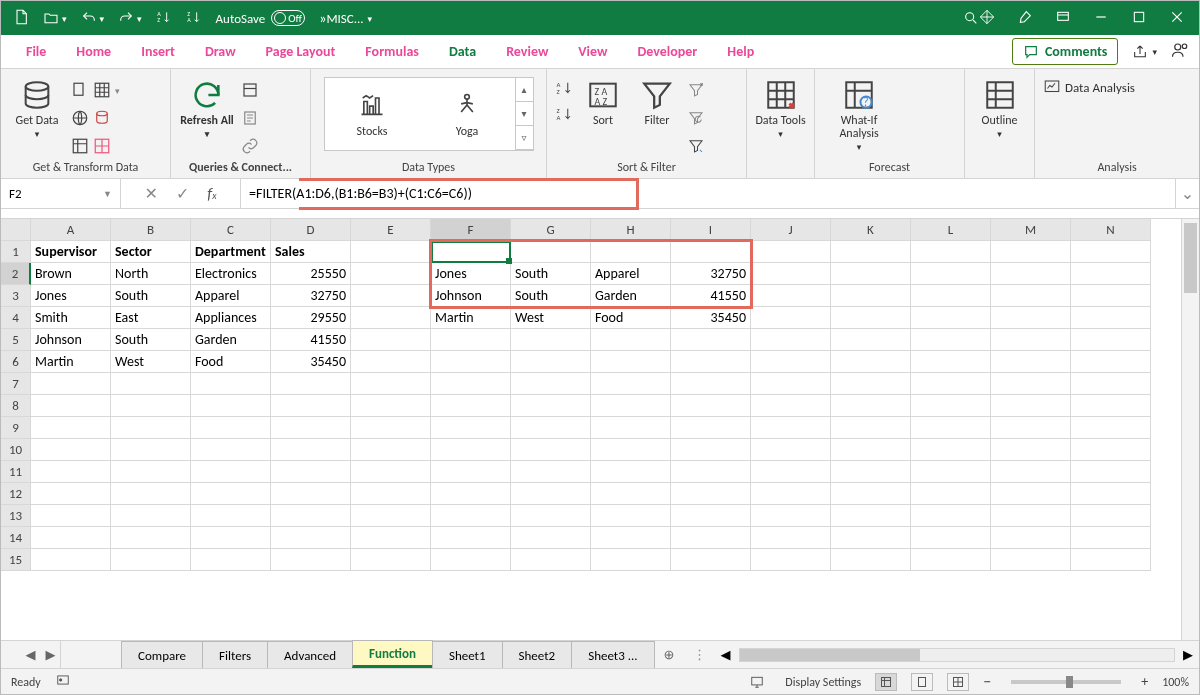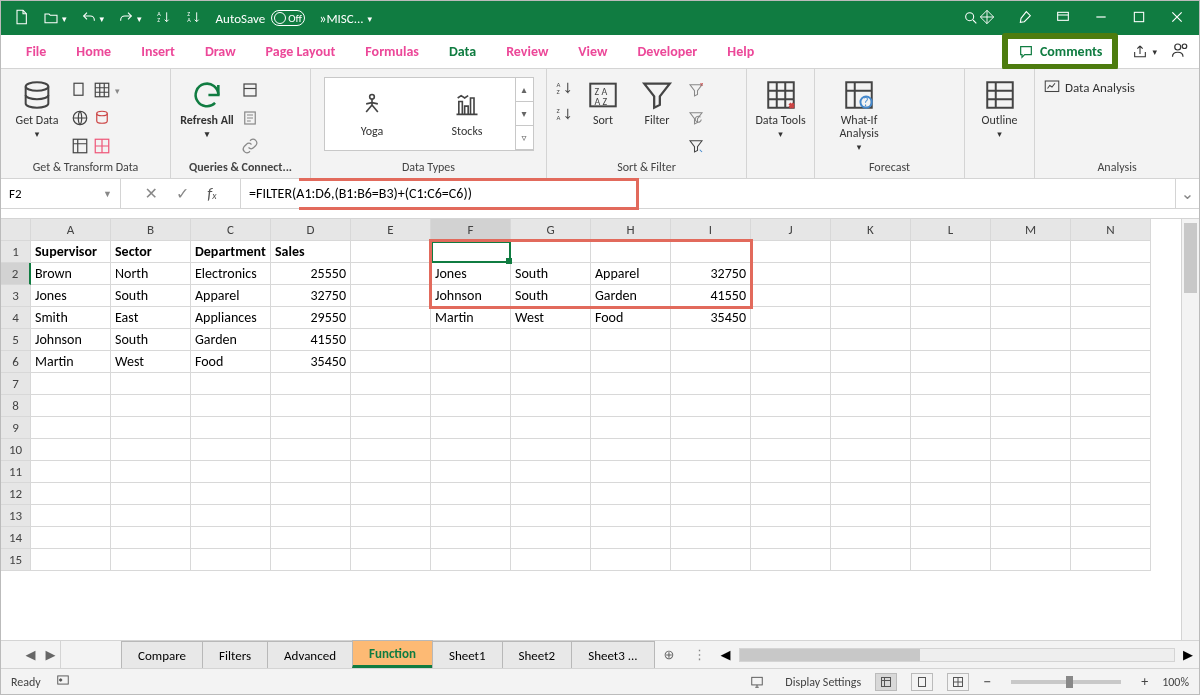--- a/index.html
+++ b/index.html
@@ -16,21 +16,21 @@
 .autosave .toggle { width:34px; height:16px; border:1px solid #fff; border-radius:9px; position:relative; display:flex; align-items:center; justify-content:flex-start; }
 .autosave .toggle::before { content:""; width:10px; height:10px; border:1px solid #fff; border-radius:50%; margin-left:2px;}
 .autosave .toggle-label { font-size:11px; margin-left:2px; }
 .tb-filename { display:flex; align-items:center; gap:4px;}
 .tb-search { display:flex; align-items:center; }
 
 .ribbon-tabs { height:34px; background:#fff; border-bottom:1px solid #d4d4d4; display:flex; align-items:center; padding:0 10px; gap:0;}
 .ribbon-tabs .tab { padding:0 15px; height:34px; display:flex; align-items:center; font-size:14px; color:#ec4899; cursor:default;font-weight:bold;}
 .ribbon-tabs .tab.active { color:#107c41; font-weight:600; }
 .ribbon-tabs .spacer { flex:1; }
-.ribbon-tabs .comments-btn { border:6px solid #4d7c0f; padding:4px 10px; border-radius:3px; color:#107c41; display:flex; align-items:center; gap:6px; font-size:14px; font-weight:600;}
+.ribbon-tabs .comments-btn { border:1px solid #4d7c0f; padding:4px 10px; border-radius:3px; color:#107c41; display:flex; align-items:center; gap:6px; font-size:14px; font-weight:600;}
 .ribbon-tabs .share-btn { margin-left:14px; display:flex; align-items:center; gap:4px; font-size:15px; color:#333;}
 .ribbon-tabs .collab { margin-left:14px; }
 
 .ribbon { height:110px; background:#f3f3f3; border-bottom:1px solid #d4d4d4; display:flex; font-size:12px; color:#333; overflow:hidden; }
 .ribbon .group { border-right:1px solid #d4d4d4; padding:4px 8px 0 8px; display:flex; flex-direction:column; justify-content:space-between;}
 .ribbon .group-body { flex:1; display:flex; align-items:flex-start; gap:6px;}
 .ribbon .group-label { text-align:center; font-size:12px; color:#444; padding:3px 0 4px 0; white-space:nowrap;}
 .ribbon .big { display:flex; flex-direction:column; align-items:center; width:56px; padding-top:5px; gap:2px; text-align:center; line-height:1.1;}
 .ribbon .big svg { width:34px; height:34px; }
 .ribbon .stack { display:flex; flex-direction:column; gap:6px; padding-top:6px;}
@@ -65,21 +65,21 @@
 .sel-cell { position:absolute; border:2px solid #107c41; width:80px; height:22px; pointer-events:none; box-sizing:border-box;}
 .sel-cell::after { content:""; position:absolute; right:-3px; bottom:-3px; width:6px; height:6px; background:#107c41;}
 .red-box { position:absolute; border:3px solid #e26a5c; pointer-events:none;}
 .vscroll { position:absolute; right:0; top:0; bottom:0; width:18px; background:#f3f3f3; border-left:1px solid #d4d4d4;}
 .vscroll .thumb { position:absolute; top:4px; left:2px; right:2px; height:70px; background:#c8c8c8;}
 
 .sheetbar { height:28px; border-top:1px solid #d4d4d4; display:flex; align-items:stretch; font-size:13px; background:#f3f3f3;}
 .sheet-nav { width:60px; display:flex; align-items:center; justify-content:center; gap:10px; color:#666; border-right:1px solid #d4d4d4; padding-left:20px;}
 .sheet-tabs { display:flex; align-items:flex-end;}
 .sheet-tab { padding:0 16px; height:27px; display:flex; align-items:center; border:1px solid #b8b8b8; border-bottom:none; background:#e8e8e8; margin-right:-1px;}
-.sheet-tab.active { background:#fdba74; border-bottom:3px solid #107c41; color:#107c41; font-weight:600; height:28px;}
+.sheet-tab.active { background:#fef9c3; border-bottom:3px solid #107c41; color:#107c41; font-weight:600; height:28px;}
 .sheet-add { padding:0 10px; display:flex; align-items:center; color:#666;}
 .sheet-hscroll { flex:1; display:flex; align-items:center; padding:0 6px; gap:4px;}
 .sheet-hscroll .track { flex:1; height:14px; background:#eee; border:1px solid #d4d4d4; position:relative; margin:0 4px;}
 .sheet-hscroll .track .thumb { position:absolute; left:0; top:0; bottom:0; width:180px; background:#c8c8c8;}
 .divider-handle { width:30px; display:flex; align-items:center; justify-content:center; color:#888;}
 
 .statusbar { height:26px; background:#f3f3f3; border-top:1px solid #d4d4d4; display:flex; align-items:center; font-size:12px; color:#444; padding:0 10px; gap:14px;}
 .statusbar .flex { flex:1; }
 .zoom-slider { width:110px; height:4px; background:#c8c8c8; position:relative; margin:0 6px;}
 .zoom-slider::before { content:""; position:absolute; left:50%; top:-4px; width:7px; height:12px; background:#888;}
@@ -287,31 +287,31 @@
         </div>
       </div>
       <div class="group-label">Queries &amp; Connect...</div>
     </div>
 
     <div class="group" style="width:236px;">
       <div class="group-body" style="justify-content:center;">
         <div class="gallery">
           <div class="gallery-item">
             <svg width="34" height="28" viewBox="0 0 24 24" fill="none" stroke="#444" stroke-width="1.4">
-                <circle cx="12" cy="5" r="2"></circle>
-                <path d="M12 7v5m0 0l-5 6m5-6l5 6M7 11l5-1 5 1"></path>
-              </svg>
-            <span>Yoga</span>
+                <path d="M3 20h18M5 20V9h3v11M10 20v-7h3v7M15 20V6h3v14"></path>
+                <path d="M4 6l3-2 3 2 3-2"></path>
+              </svg>
+            <span>Stocks</span>
           </div>
           <div class="gallery-item">
             <svg width="34" height="28" viewBox="0 0 24 24" fill="none" stroke="#444" stroke-width="1.4">
-                <path d="M3 20h18M5 20V9h3v11M10 20v-7h3v7M15 20V6h3v14"></path>
-                <path d="M4 6l3-2 3 2 3-2"></path>
-              </svg>
-            <span>Stocks</span>
+                <circle cx="12" cy="5" r="2"></circle>
+                <path d="M12 7v5m0 0l-5 6m5-6l5 6M7 11l5-1 5 1"></path>
+              </svg>
+            <span>Yoga</span>
           </div>
           <div class="gallery-scroll">
               <div>▴</div>
               <div>▾</div>
               <div>▿</div>
             </div>
         </div>
       </div>
       <div class="group-label">Data Types</div>
     </div>

